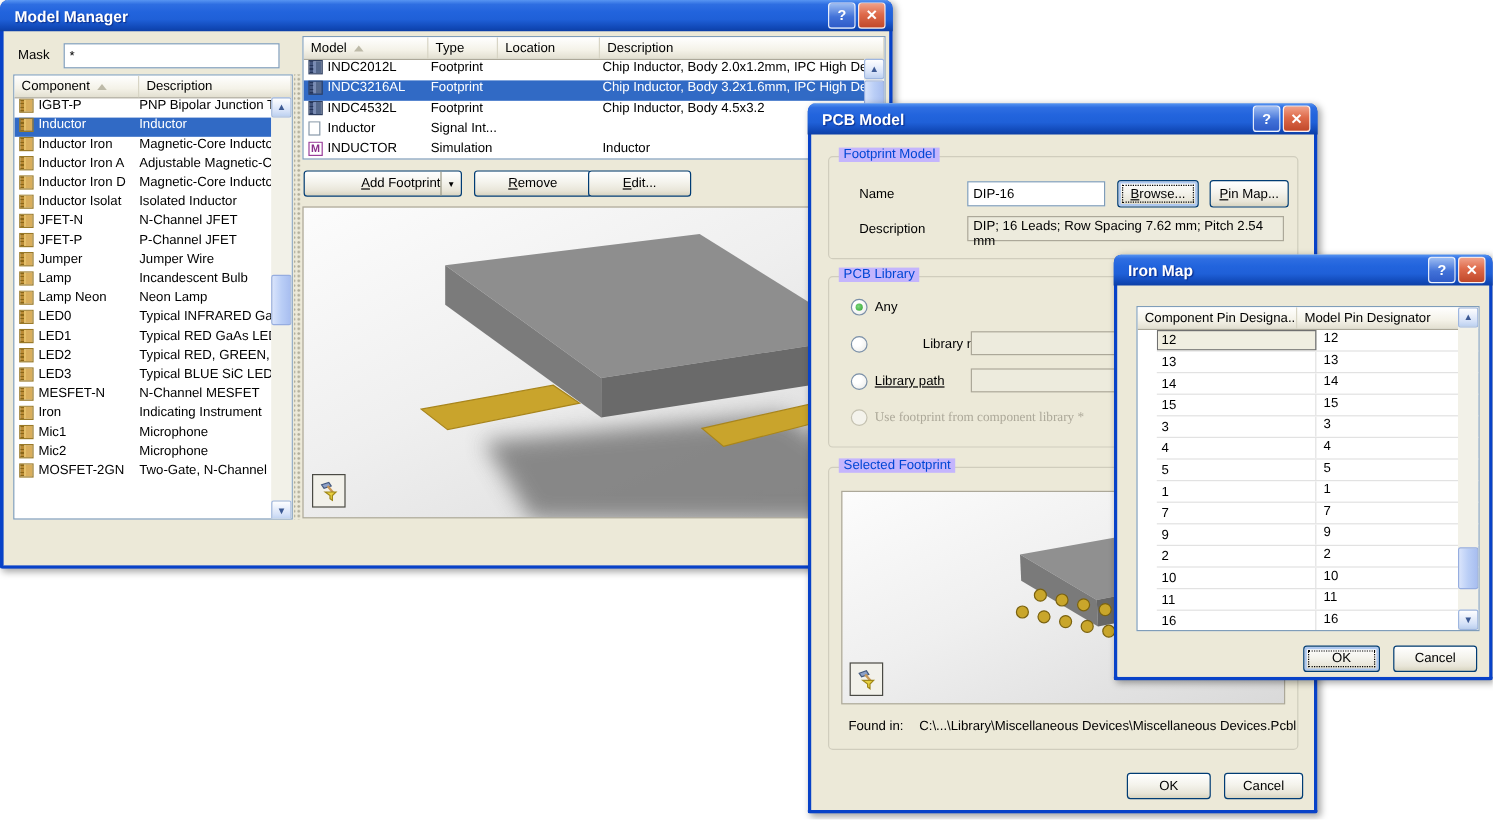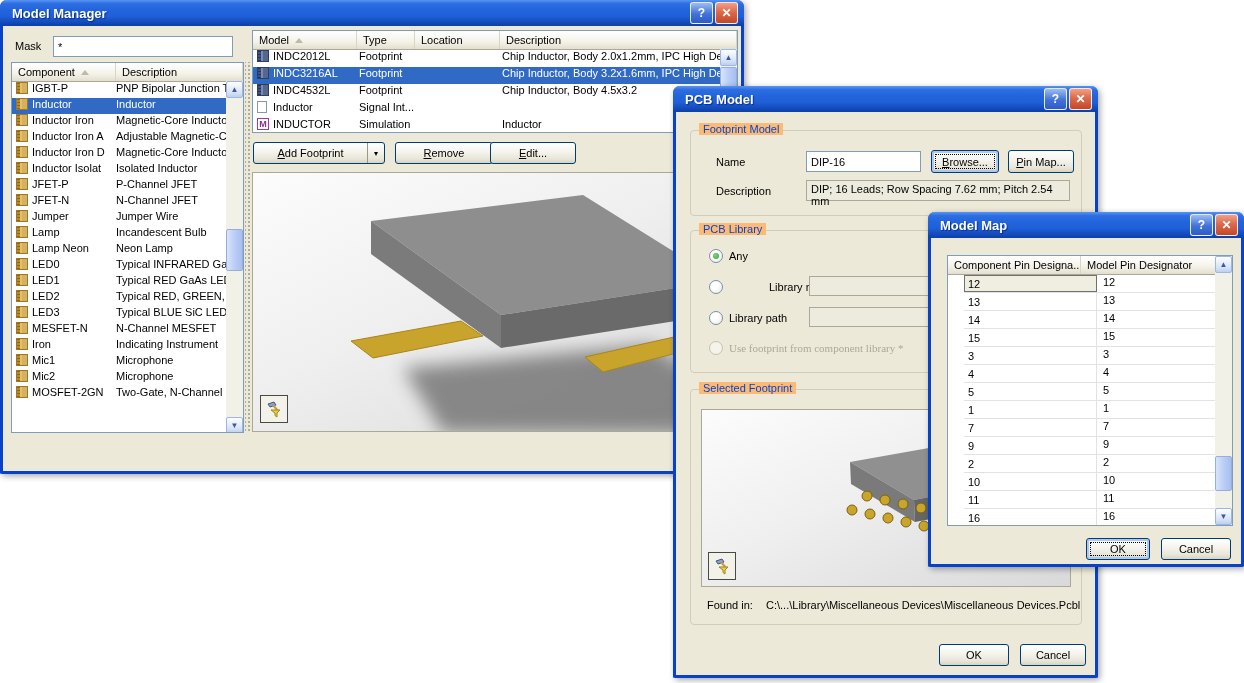--- a/index.html
+++ b/index.html
@@ -19,21 +19,21 @@
   .tf{position:absolute;background:#fff;border:1px solid #7F9DB9;font-family:"Liberation Sans",sans-serif;
       font-size:11px;padding:2px 4px;box-sizing:border-box;}
   .tf.ro{background:#EDEBDD;border:1px solid #ACA899;}
   .btn{position:absolute;background:linear-gradient(180deg,#FFFFFF 0%,#F4F3EC 45%,#E8E5D8 80%,#D8D4C0 100%);
        border:1px solid #003C74;border-radius:3px;display:flex;align-items:center;justify-content:center;
        font-size:11px;box-sizing:border-box;}
   .btn .accel::first-letter{text-decoration:underline;}
   .btn.focus{box-shadow:inset 0 0 0 2px #AEC8F0;}
   .btn.focus::after{content:"";position:absolute;inset:3px;border:1px dotted #000;}
   .grp{position:absolute;border:1px solid #D0CDBD;border-radius:4px;box-sizing:border-box;}
-  .grp>.gttl{position:absolute;top:-8px;left:8px;background:#fdba74;padding:0 4px;color:#0046D5;}
+  .grp>.gttl{position:absolute;top:-8px;left:8px;background:#c4b5fd;padding:0 4px;color:#0046D5;}
   .lbl{position:absolute;color:#000;}
   
   .radio{position:absolute;width:12px;height:12px;border:1px solid #7B90A8;border-radius:50%;
          background:radial-gradient(circle at 35% 35%,#fff 30%,#E8E8E4);}
   .radio.on::after{content:"";position:absolute;inset:3px;border-radius:50%;
          background:radial-gradient(circle at 40% 40%,#7ED87E,#2DA12D);}
   .radio.dis{border-color:#C5C2B1;background:#F4F3EC;}
   .rlbl{position:absolute;}
   .rlbl.dis{color:#ACA899;}
   
@@ -137,27 +137,27 @@
           <span class="cname">Inductor Iron D</span>
           <span class="cdesc">Magnetic-Core Inducto</span>
         </div>
         <div class="lrow">
           <span class="ic icon-comp"></span>
           <span class="cname">Inductor Isolat</span>
           <span class="cdesc">Isolated Inductor</span>
         </div>
         <div class="lrow">
           <span class="ic icon-comp"></span>
+          <span class="cname">JFET-N</span>
+          <span class="cdesc">N-Channel JFET</span>
+        </div>
+        <div class="lrow">
+          <span class="ic icon-comp"></span>
           <span class="cname">JFET-P</span>
           <span class="cdesc">P-Channel JFET</span>
-        </div>
-        <div class="lrow">
-          <span class="ic icon-comp"></span>
-          <span class="cname">JFET-N</span>
-          <span class="cdesc">N-Channel JFET</span>
         </div>
         <div class="lrow">
           <span class="ic icon-comp"></span>
           <span class="cname">Jumper</span>
           <span class="cdesc">Jumper Wire</span>
         </div>
         <div class="lrow">
           <span class="ic icon-comp"></span>
           <span class="cname">Lamp</span>
           <span class="cdesc">Incandescent Bulb</span>
@@ -276,21 +276,21 @@
           <span class="mdesc">Inductor</span>
         </div>
       </div>
     <div class="sb" style="right:0;top:18px;height:84px;">
       <div class="sbb" style="top:0;">▲</div>
       <div class="sbt" style="top:18px;height:40px;"></div>
     </div>
   </div>
 
   <div class="btn" style="left:250px;top:142px;width:132px;height:22px;">
-    <span class="accel" style="flex:1;text-align:center;">Add Footprint</span>
+    <span class="accel" style="flex:1;text-align:right;">Add Footprint</span>
     <span style="border-left:1px solid #9B9886;width:16px;align-self:stretch;display:flex;align-items:center;justify-content:center;font-size:8px;">▾</span>
   </div>
   <div class="btn" style="left:392px;top:142px;width:98px;height:22px;">
     <span class="accel">Remove</span>
   </div>
   <div class="btn" style="left:487px;top:142px;width:86px;height:22px;">
     <span class="accel">Edit...</span>
   </div>
 
   <div class="prev" style="left:249px;top:172px;width:486px;height:260px;">
@@ -340,21 +340,21 @@
 
   <div class="grp" style="left:14px;top:144px;width:392px;height:143px;">
     <span class="gttl">PCB Library</span>
   </div>
   <div class="radio on" style="left:33px;top:163px;"></div>
   <span class="rlbl" style="left:53px;top:164px;">Any</span>
   <div class="radio" style="left:33px;top:194px;"></div>
   <span class="rlbl" style="left:53px;top:195px;padding-left:40px;">Library name</span>
   <div class="tf ro" style="left:133px;top:190px;width:252px;height:20px;"></div>
   <div class="radio" style="left:33px;top:225px;"></div>
-  <span class="rlbl" style="left:53px;top:226px;">Library path</span>
+  <span class="rlbl" style="left:53px;top:226px;text-decoration:underline;">Library path</span>
   <div class="tf ro" style="left:133px;top:221px;width:252px;height:20px;"></div>
   <div class="radio dis" style="left:33px;top:255px;"></div>
   <span class="rlbl dis" style="left:53px;top:256px;font-family:Liberation Serif, serif;">Use footprint from component library *</span>
 
   <div class="grp" style="left:14px;top:303px;width:392px;height:236px;">
     <span class="gttl">Selected Footprint</span>
   </div>
   <div class="prev" style="left:25px;top:323px;width:370px;height:178px;">
     <svg width="370" height="178" viewBox="0 0 370 178">
       <polygon points="148,52 238,36 302,72 212,90" fill="#909090"></polygon>
@@ -393,21 +393,21 @@
   <div class="btn" style="left:263px;top:558px;width:70px;height:22px;">
     <span>OK</span>
   </div>
   <div class="btn" style="left:344px;top:558px;width:66px;height:22px;">
     <span>Cancel</span>
   </div>
 </div>
 
 <div class="win" style="left:928px;top:212px;width:310px;height:352px;">
   <div class="tbar">
-    <span class="ttl">Model Map</span>
+    <span class="ttl">Iron Map</span>
     <span class="tbtn help">?</span>
     <span class="tbtn close">✕</span>
   </div>
 
   <div class="list grid" style="left:16px;top:43px;width:286px;height:271px;">
     <div class="lhdr">
       <div class="hcell" style="width:133px;">
         <span>Component Pin Designa...</span>
       </div>
       <div class="hcell" style="flex:1;">

